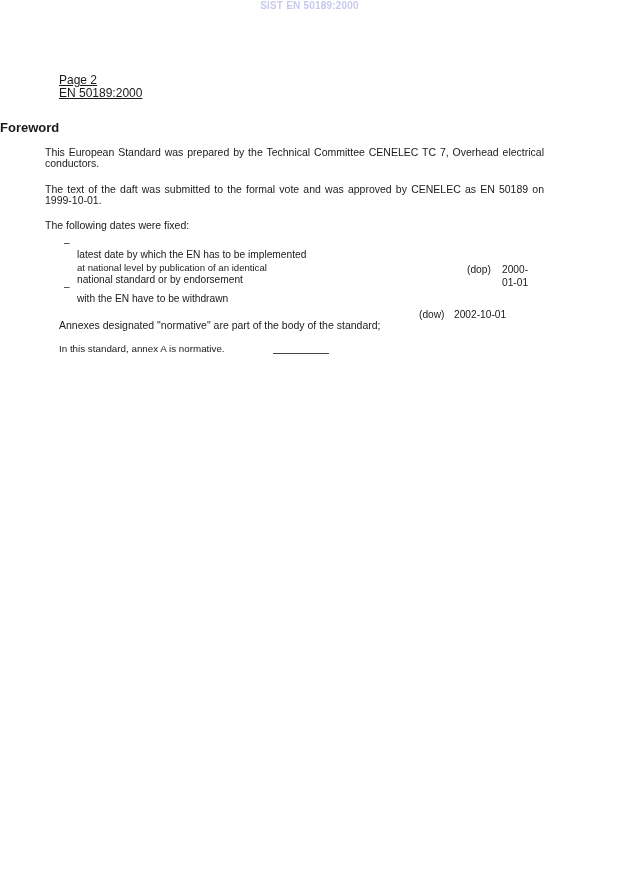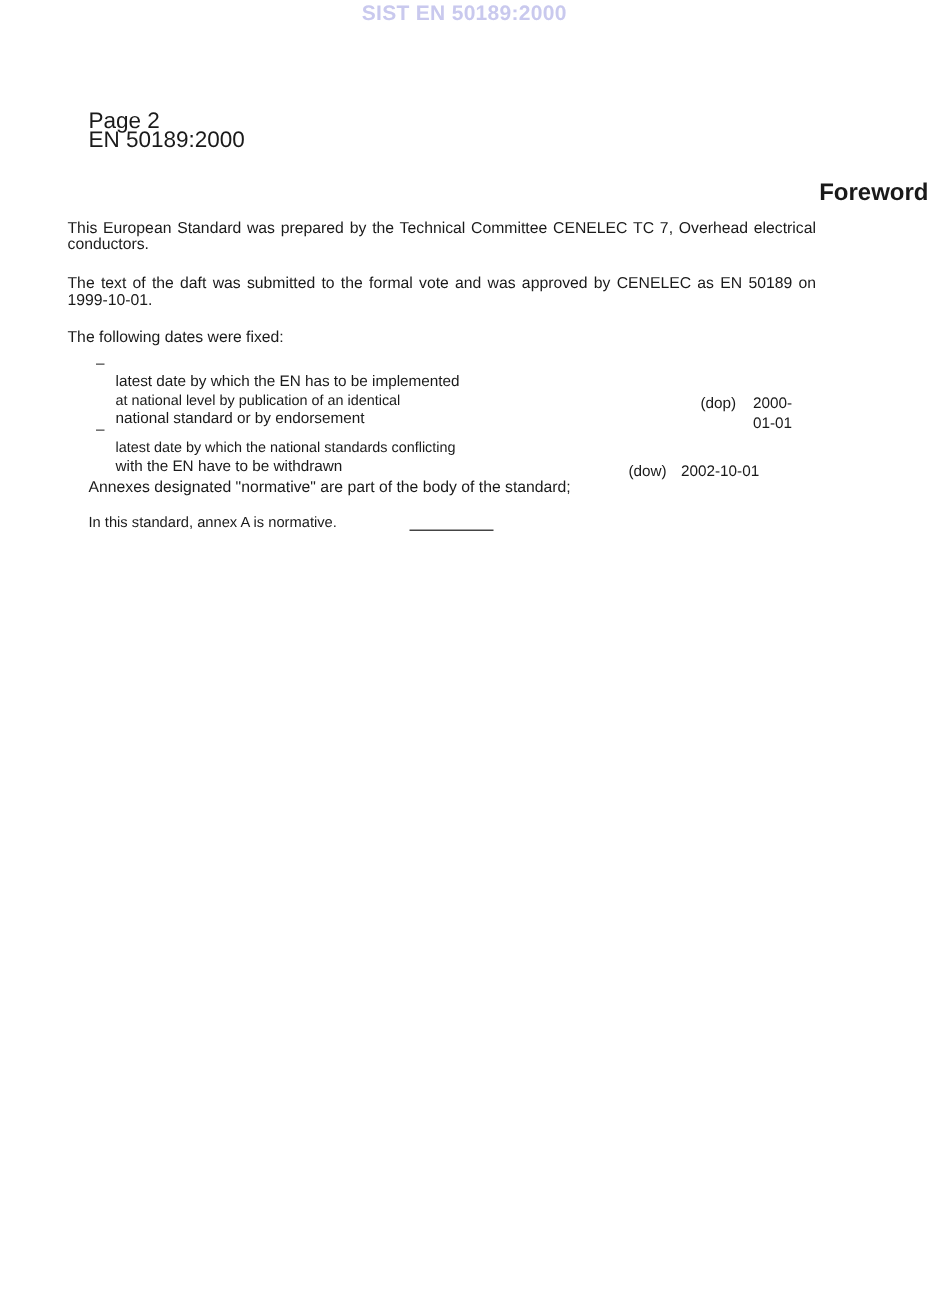--- a/index.html
+++ b/index.html
@@ -2,28 +2,28 @@
 <html><head>
   <meta charset="utf-8">
   <style>
     html, body { margin: 0; padding: 0; background: #ffffff; }
     body {
       width: 619px; height: 877px; position: relative; overflow: hidden;
       font-family: "Liberation Sans", sans-serif; color: #1a1a1a;
     }
     .watermark {
       position: absolute; top: 0; left: 0; width: 619px; text-align: center;
-      font-weight: bold; font-size: 14px; color: #c9c9ee; letter-spacing: 0.2px;
+      font-weight: bold; font-size: 10px; color: #c9c9ee; letter-spacing: 0.2px;
     }
     .header {
-      position: absolute; left: 59px; top: 74px; font-size: 15px; line-height: 13px;
+      position: absolute; left: 59px; top: 74px; font-size: 12px; line-height: 13px; text-decoration: underline;
     }
     .title {
-      position: absolute; left: 0; top: 120px; width: 619px; text-align: right;
-      font-weight: bold; font-size: 16px;
+      position: absolute; left: 0; top: 120px; width: 619px; text-align: left;
+      font-weight: bold; font-size: 13px;
     }
     .para {
       position: absolute; left: 45px; width: 499px; font-size: 10.5px; line-height: 11px;
       text-align: justify;
     }
     .para.j { text-align-last: left; }
     .p1 { top: 147px; }
     .p2 { top: 184px; }
     .p3 { top: 220px; }
     .item {
@@ -65,21 +65,20 @@
     <div style="font-size:9.6px;">at national level by publication of an identical</div>
     <div>national standard or by endorsement</div>
   </div>
   <span class="code">(dop)</span>
   <span class="date">2000-01-01</span>
 </div>
 
 <div class="item i2">
   <span class="dash">–</span>
   <div class="text">
-    <div style="font-size:9.6px;">latest date by which the national standards conflicting</div>
     <div>with the EN have to be withdrawn</div>
   </div>
   <span class="code">(dow)</span>
   <span class="date">2002-10-01</span>
 </div>
 
 <div class="p4">
   <div>Annexes designated "normative" are part of the body of the standard;</div>
   <div style="font-size:9.8px;margin-top:12px;">In this standard, annex A is normative.</div>
 </div>

